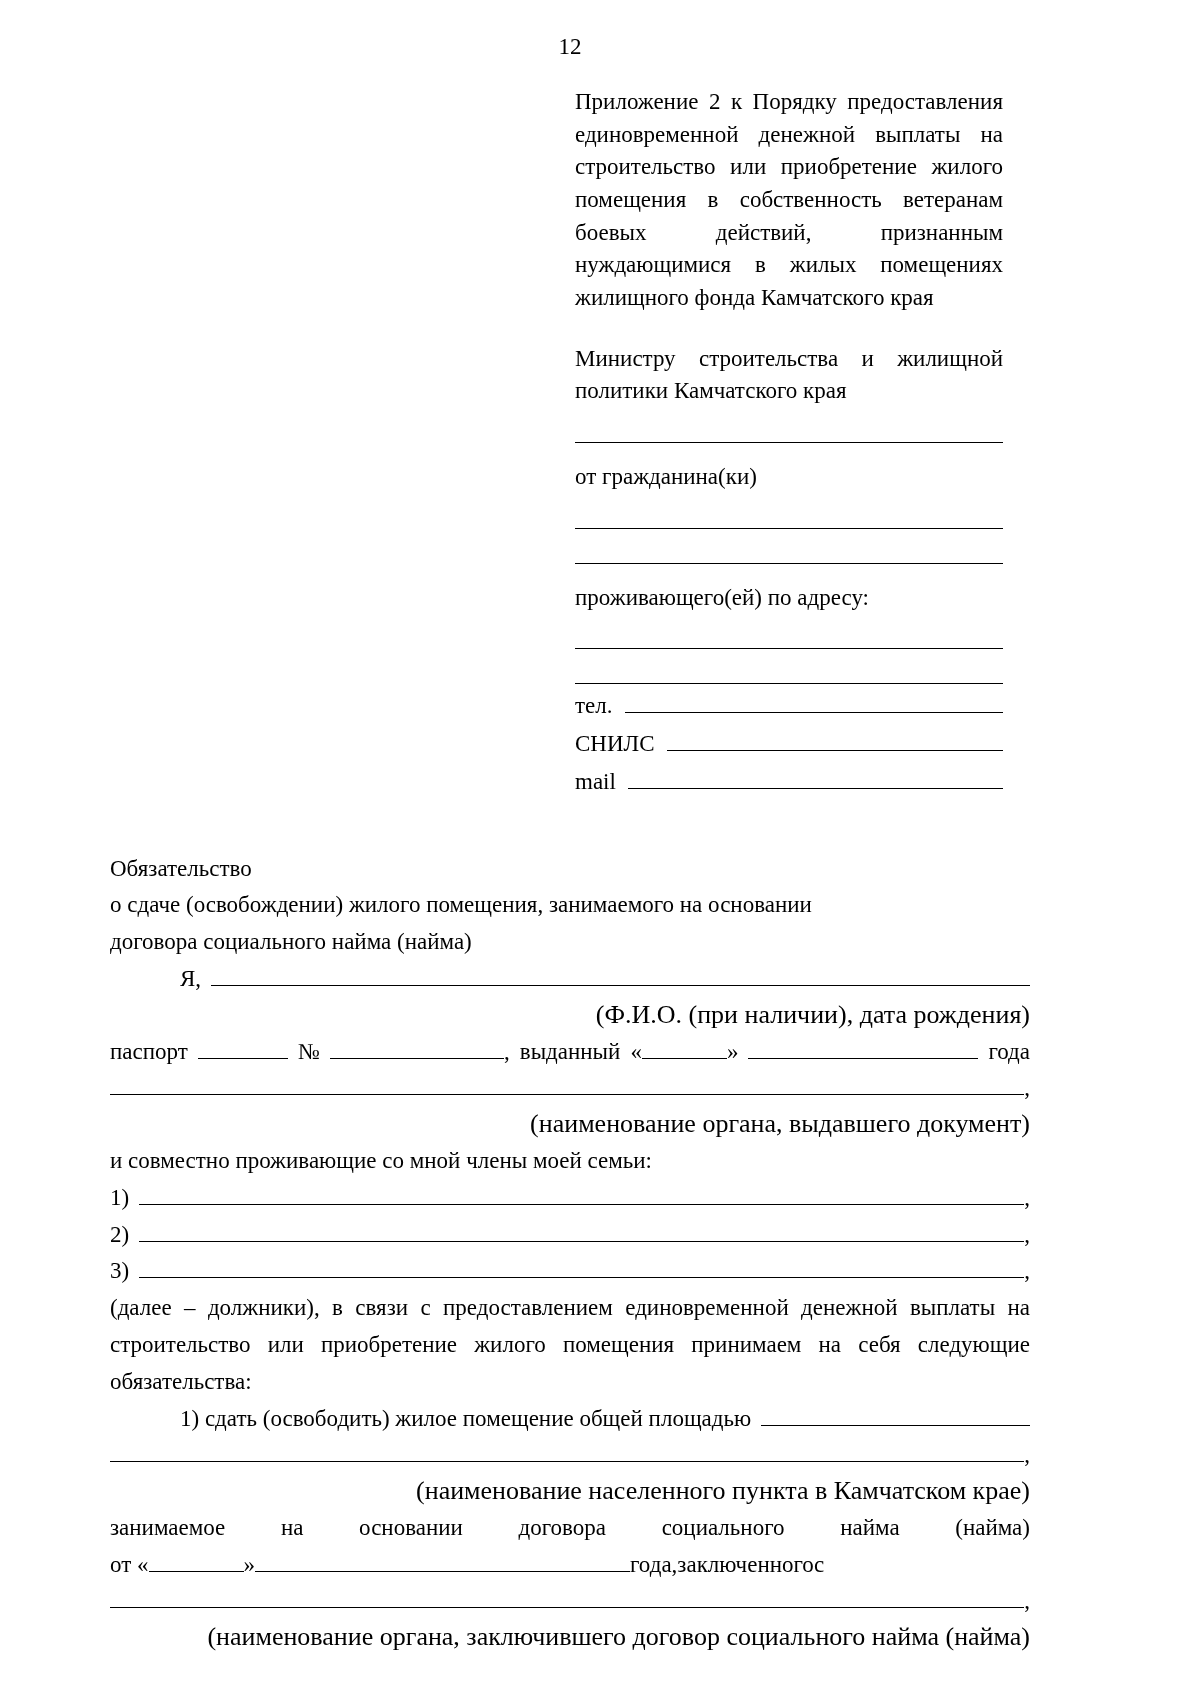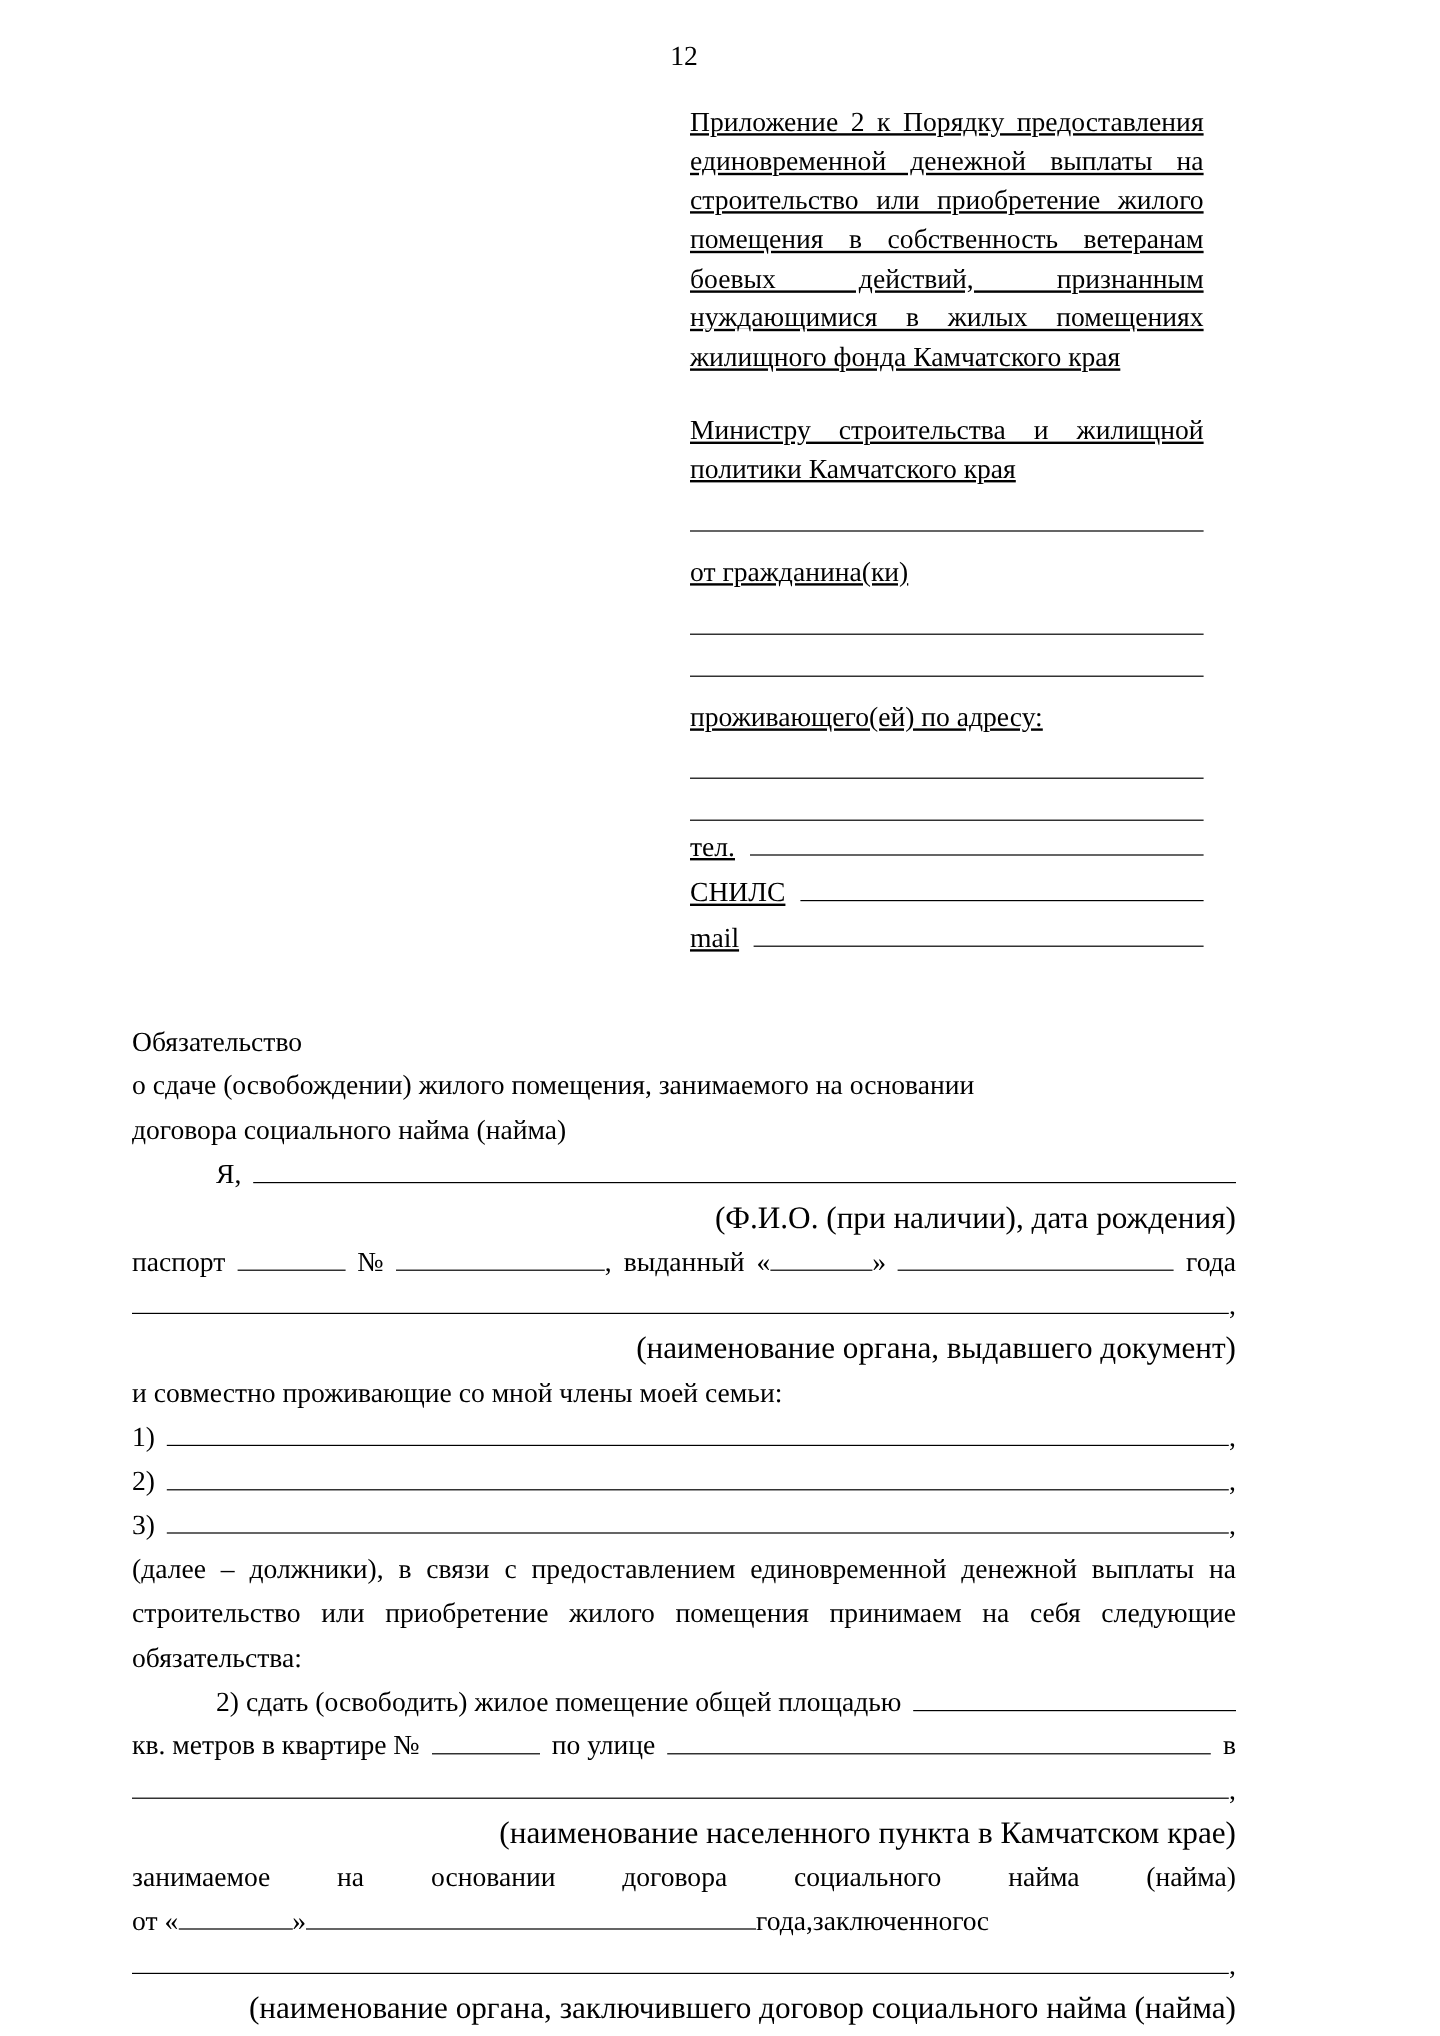--- a/index.html
+++ b/index.html
@@ -8,21 +8,21 @@
     min-height: 1697px;
     color: #000;
     font-family: "Liberation Serif", "DejaVu Serif", serif;
     font-size: 23px;
   }
   .page { padding: 34px 170px 48px 110px; }
 
   .page-number { text-align: center; margin-bottom: 26px; }
 
   
-  .hdr { margin-left: 465px; width: 428px; line-height: 1.42; text-decoration: underline; }
+  .hdr { margin-left: 465px; width: 428px; line-height: 1.42; }
   .hdr .just { text-align: justify; }
   .addressee { margin-top: 28px; }
   .uline { height: 31px; border-bottom: 1.6px solid #000; }
   .uline.gap { margin-top: 3px; }
   .hlabel { margin-top: 18px; }
   .hline { display: flex; align-items: baseline; margin-top: 4px; justify-content: flex-end; }
   .hline .lbl { margin-right: 12px; white-space: nowrap; }
 
   
   .blank { border-bottom: 1.6px solid #000; height: 1.02em; flex: 0 0 auto; }
@@ -131,31 +131,24 @@
     </div>
     <div class="fline">
       <span class="nowrap">3)</span>
       <span class="blank grow sp"></span>
       <span>,</span>
     </div>
 
     <div class="just">(далее – должники), в связи с предоставлением единовременной денежной выплаты на строительство или приобретение жилого помещения принимаем на себя следующие обязательства:</div>
 
     <div class="fline indent">
-      <span class="nowrap">2) сдать (освободить) жилое помещение общей площадью</span>
+      <span class="nowrap">1) сдать (освободить) жилое помещение общей площадью</span>
       <span class="blank grow sp"></span>
     </div>
 
-    <div class="fline">
-      <span class="nowrap">кв. метров в квартире №</span>
-      <span class="blank w90 sp"></span>
-      <span class="nowrap sp">по улице</span>
-      <span class="blank grow sp"></span>
-      <span class="nowrap sp">в</span>
-    </div>
 
     <div class="fline">
       <span class="blank grow"></span>
       <span>,</span>
     </div>
     <div class="caption">(наименование населенного пункта в Камчатском крае)</div>
 
     <div class="just-all">занимаемое на основании договора социального найма (найма)</div>
 
     <div class="fline spread">

